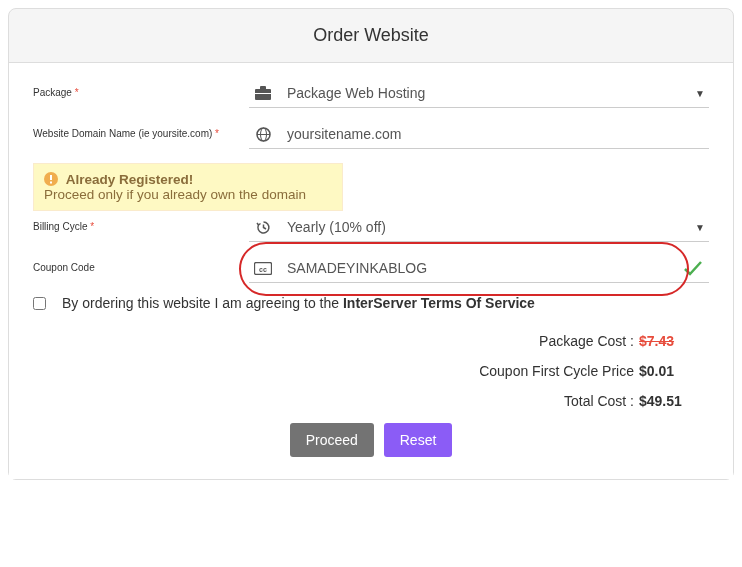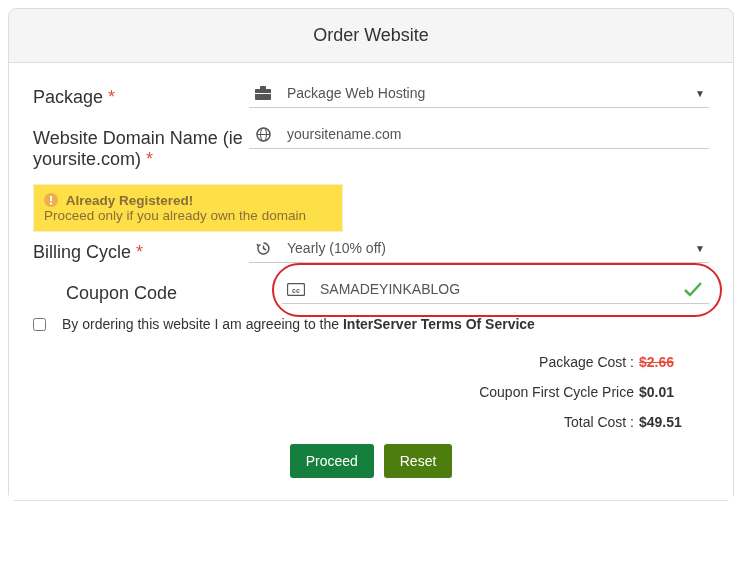--- a/index.html
+++ b/index.html
@@ -3,46 +3,46 @@
 <meta charset="utf-8">
 <style>
 * { box-sizing: border-box; margin: 0; padding: 0; }
 body { font-family: Arial, Helvetica, sans-serif; font-size: 14px; color: #333; background: #fff; }
 .page { width: 742px; height: 567px; padding: 8px; }
 .panel { border: 1px solid #ddd; background: #f5f5f5; border-radius: 8px; }
 .panel-header { text-align: center; padding: 16px 0; font-size: 18px; color: #333; }
 .panel-body { background: #fff; border-top: 1px solid #ddd; padding: 18px 24px 22px 24px; }
 
 .form-row { display: flex; align-items: flex-start; margin-bottom: 14px; }
-.form-label { width: 216px; padding-top: 6px; color: #333; font-size: 18px; }
+.form-label { width: 216px; padding-top: 6px; color: #333; font-size: 10px; }
 .req { color: #e74c3c; }
 .form-field { flex: 1; position: relative; display: flex; align-items: center; border-bottom: 1px solid #ccc; padding: 4px 0 6px 0; }
 .field-icon { width: 28px; color: #555; display: flex; justify-content: center; }
 .field-text { flex: 1; color: #555; padding-left: 10px; }
 .caret { color: #444; font-size: 10px; padding-right: 4px; }
 .checkmark { color: #4CAF50; padding-right: 6px; }
 
-.alert { background: #fde047; border: 1px solid #faebcc; color: #8a6d3b; padding: 8px 10px; margin: 0 0 4px 0; font-size: 13.5px; width: 310px; }
+.alert { background: #fef9c3; border: 1px solid #faebcc; color: #8a6d3b; padding: 8px 10px; margin: 0 0 4px 0; font-size: 13.5px; width: 310px; }
 .alert-title { font-weight: bold; color: #8a6d3b; }
 .warn-icon { color: #f0ad4e; margin-right: 4px; }
 
 .agree-row { margin-top: 12px; display: flex; align-items: center; gap: 16px; font-size: 14px; }
 .agree-row label { cursor: pointer; }
 .agree-strong { font-weight: bold; }
 
 .summary { margin-top: 22px; }
 .summary-line { display: flex; justify-content: flex-end; align-items: center; margin-bottom: 14px; font-size: 14px; }
 .summary-label { text-align: right; margin-right: 5px; }
 .summary-value { width: 70px; font-weight: bold; }
 .strike { color: #e74c3c; text-decoration: line-through; }
 
 .buttons { text-align: center; margin-top: 10px; }
 .btn { display: inline-block; padding: 9px 16px; font-size: 14px; color: #fff; border: none; border-radius: 3px; cursor: pointer; margin: 0 3px; }
-.btn-primary { background: #15803d; }
-.btn-danger { background: #4d7c0f; }
+.btn-primary { background: #737373; }
+.btn-danger { background: #8b5cf6; }
 
 .coupon-circle { position: absolute; border: 2.5px solid #d62828; border-radius: 28px; pointer-events: none; }
 
 svg { display: block; }
 </style>
 </head>
 <body>
 
 <div class="page">
   <div class="panel">
@@ -109,21 +109,21 @@
                 <path d="M7.5 2 A5.5 5.5 0 1 1 2.5 5" fill="none" stroke="#555" stroke-width="1.5"></path>
                 <polyline points="1,3 2.5,5 4.5,3.5" fill="none" stroke="#555" stroke-width="1.5"></polyline>
                 <polyline points="7.5,4.5 7.5,7.5 10,9" fill="none" stroke="#555" stroke-width="1.5"></polyline>
               </svg>
           </span>
           <span class="field-text">Yearly (10% off)</span>
           <span class="caret">▼</span>
         </div>
       </div>
 
-      <div class="form-row" style="margin-bottom:6px; position:relative;margin-left:33px;">
+      <div class="form-row" style="margin-bottom:6px; position:relative;">
         <div class="form-label">
           <span>Coupon Code</span>
         </div>
         <div class="form-field">
           <span class="field-icon">
             <svg width="18" height="13" viewBox="0 0 18 13">
                 <rect x="0.5" y="0.5" width="17" height="12" rx="1.5" fill="none" stroke="#555" stroke-width="1.3"></rect>
                 <text x="9" y="9.5" font-size="7" font-family="Arial" font-weight="bold" fill="#555" text-anchor="middle">cc</text>
               </svg>
           </span>
@@ -140,21 +140,21 @@
       <div class="agree-row">
         <input type="checkbox" style="">
         <label>
           <span>By ordering this website I am agreeing to the </span><span class="agree-strong">InterServer Terms Of Service</span>
         </label>
       </div>
 
       <div class="summary">
         <div class="summary-line">
           <span class="summary-label">Package Cost :</span>
-          <span class="summary-value strike">$2.66</span>
+          <span class="summary-value strike">$7.43</span>
         </div>
         <div class="summary-line">
           <span class="summary-label">Coupon First Cycle Price</span>
           <span class="summary-value">$0.01</span>
         </div>
         <div class="summary-line">
           <span class="summary-label">Total Cost :</span>
           <span class="summary-value">$49.51</span>
         </div>
       </div>

